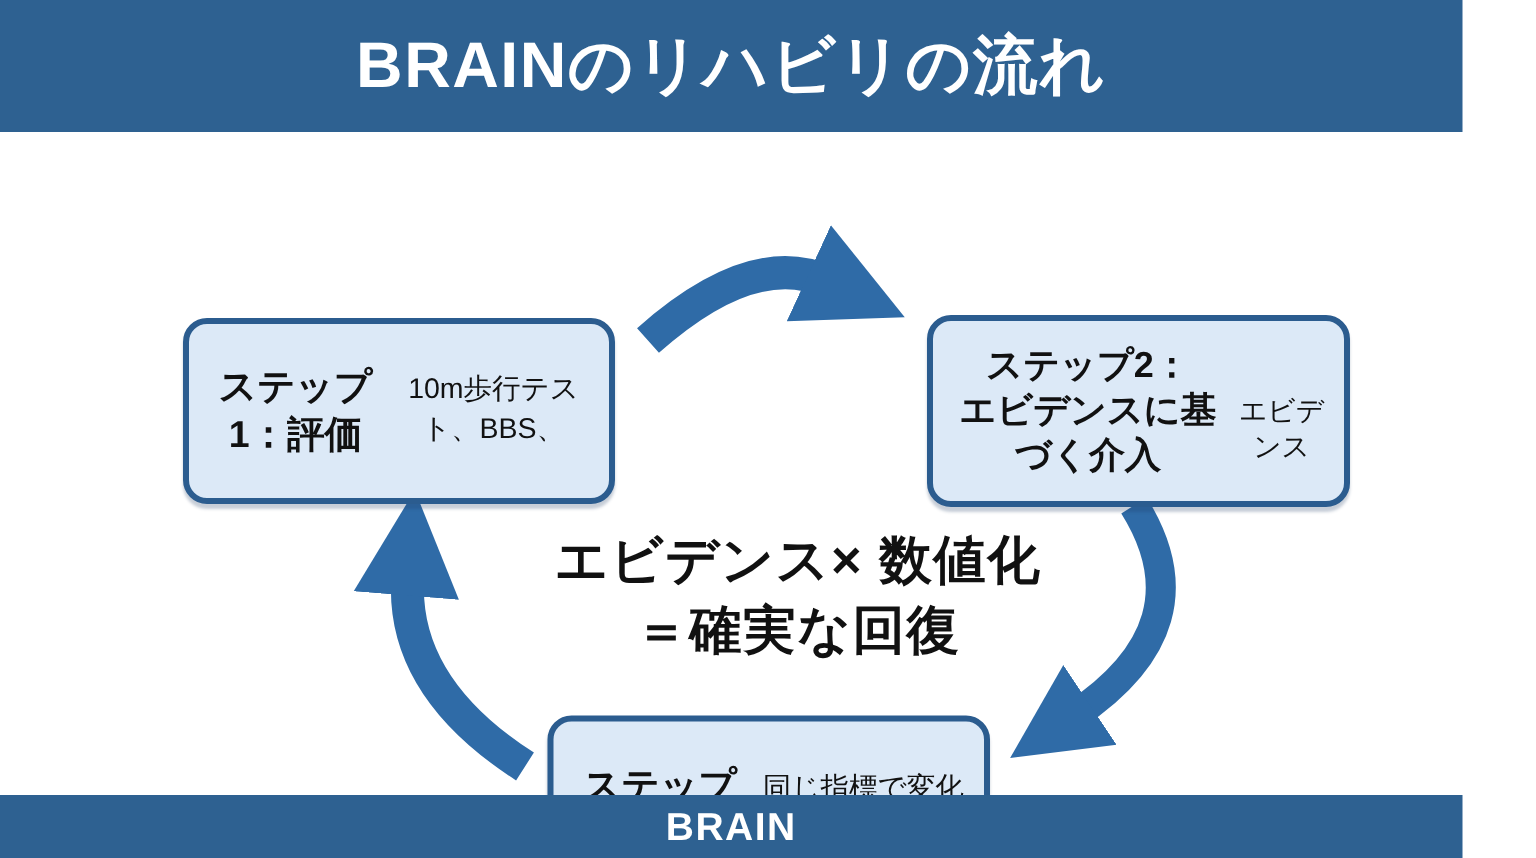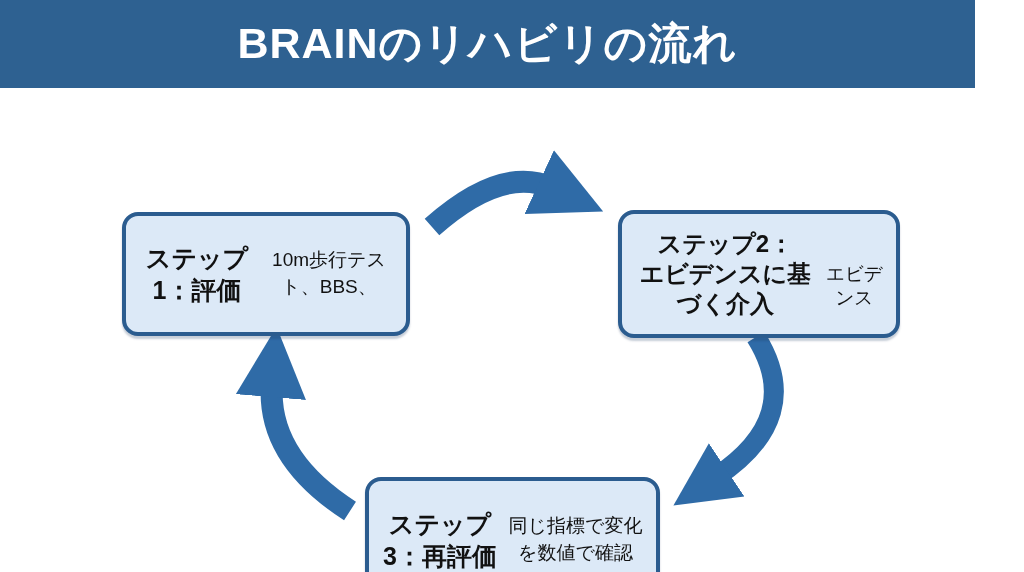--- a/index.html
+++ b/index.html
@@ -93,17 +93,24 @@
     <section class="step-box step2">
       <h2><span>ステップ2：</span><br><span>エビデンスに基づく介入</span></h2>
       <p><br><span>エビデンス</span></p>
     </section>
 
     <section class="step-box step3">
       <h2>ステップ3：再評価</h2>
       <p>同じ指標で変化を数値で確認</p>
     </section>
 
+    <div class="center-message">
+      <div>エビデンス× 数値化</div>
+      <div>＝確実な回復</div>
+    </div>
 
   </div>
 
+  <footer class="bar bottom">
+    <div class="brand">BRAIN</div>
+  </footer>
 
 </div>
 
 </body></html>

